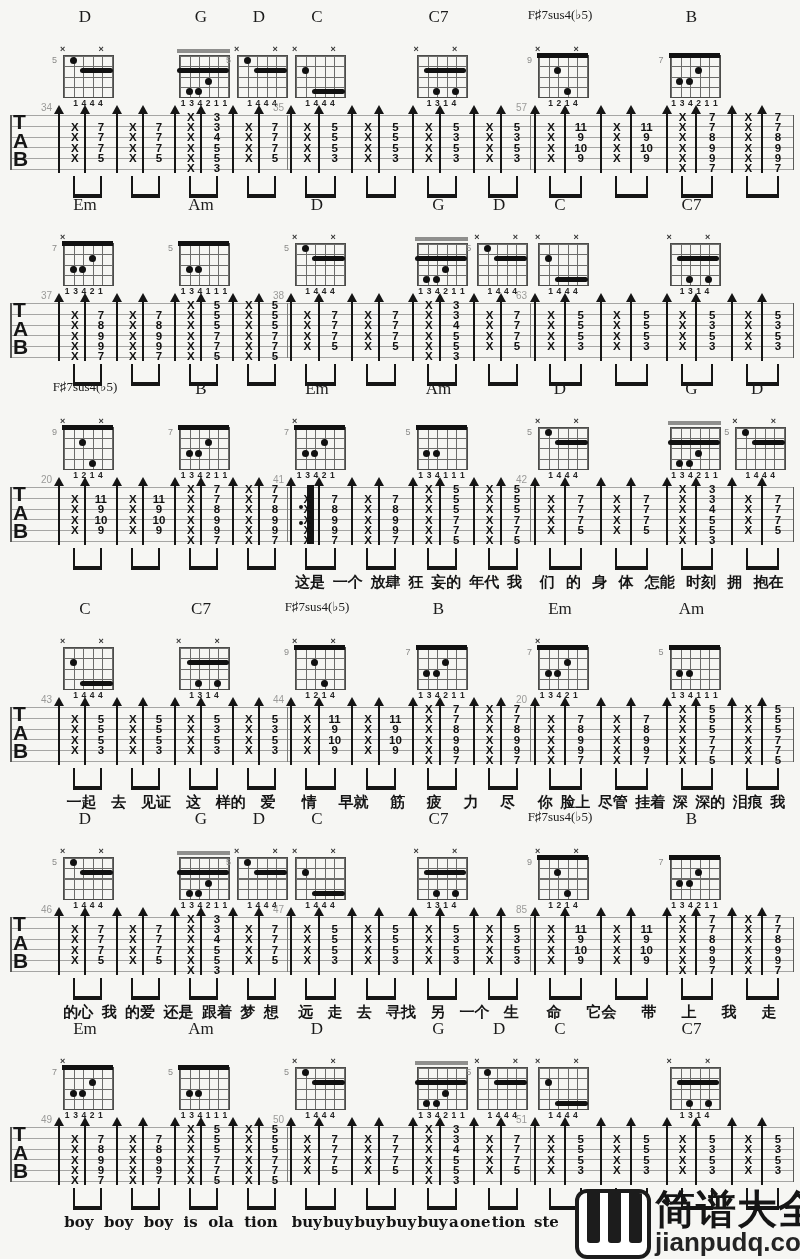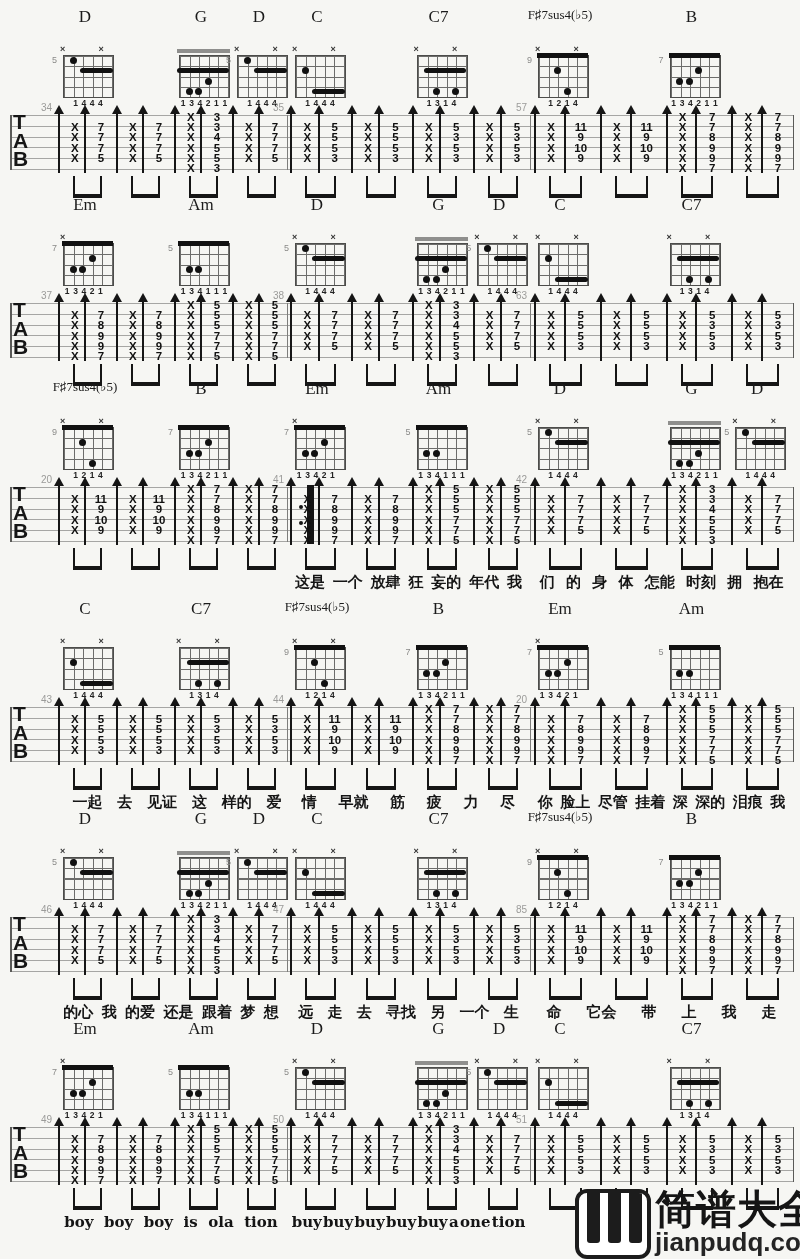--- a/index.html
+++ b/index.html
@@ -1608,21 +1608,21 @@
           <div class="dot" style="left: 46.4px; top: 80.75px;"></div>
           <div class="fingers">
             <div class="finger-cell"></div>
             <div class="finger-cell">1</div>
             <div class="finger-cell">3</div>
             <div class="finger-cell">1</div>
             <div class="finger-cell">4</div>
             <div class="finger-cell"></div>
           </div>
         </div>
-        <div class="lyric-row" style="left: 65px; width: 224px;">
+        <div class="lyric-row" style="left: 59px; width: 224px;">
           <div class="lyric-token">一起</div>
           <div class="lyric-token">去</div>
           <div class="lyric-token">见证</div>
           <div class="lyric-token">这</div>
           <div class="lyric-token">样的</div>
           <div class="lyric-token">爱</div>
         </div>
         <div class="barline" style="left: 287px;"></div>
         <div class="measure-number" style="left: 273px;">44</div>
         <div class="arrow" style="left: 286.327px;">
@@ -2881,20 +2881,23 @@
           <div class="dot" style="left: 27.2px; top: 80.75px;"></div>
           <div class="dot" style="left: 46.4px; top: 80.75px;"></div>
           <div class="fingers">
             <div class="finger-cell"></div>
             <div class="finger-cell">1</div>
             <div class="finger-cell">3</div>
             <div class="finger-cell">1</div>
             <div class="finger-cell">4</div>
             <div class="finger-cell"></div>
           </div>
+        </div>
+        <div class="lyric-row left" style="left: 534px; width: 255px;">
+          <div class="lyric-token">ste</div>
         </div>
       </div>
     </div>
 
   <div class="watermark">
     <div class="wm-logo">
       <div class="wm-key" style="left:8px"></div>
       <div class="wm-key" style="left:29px"></div>
       <div class="wm-key" style="left:50px"></div>
     </div>

